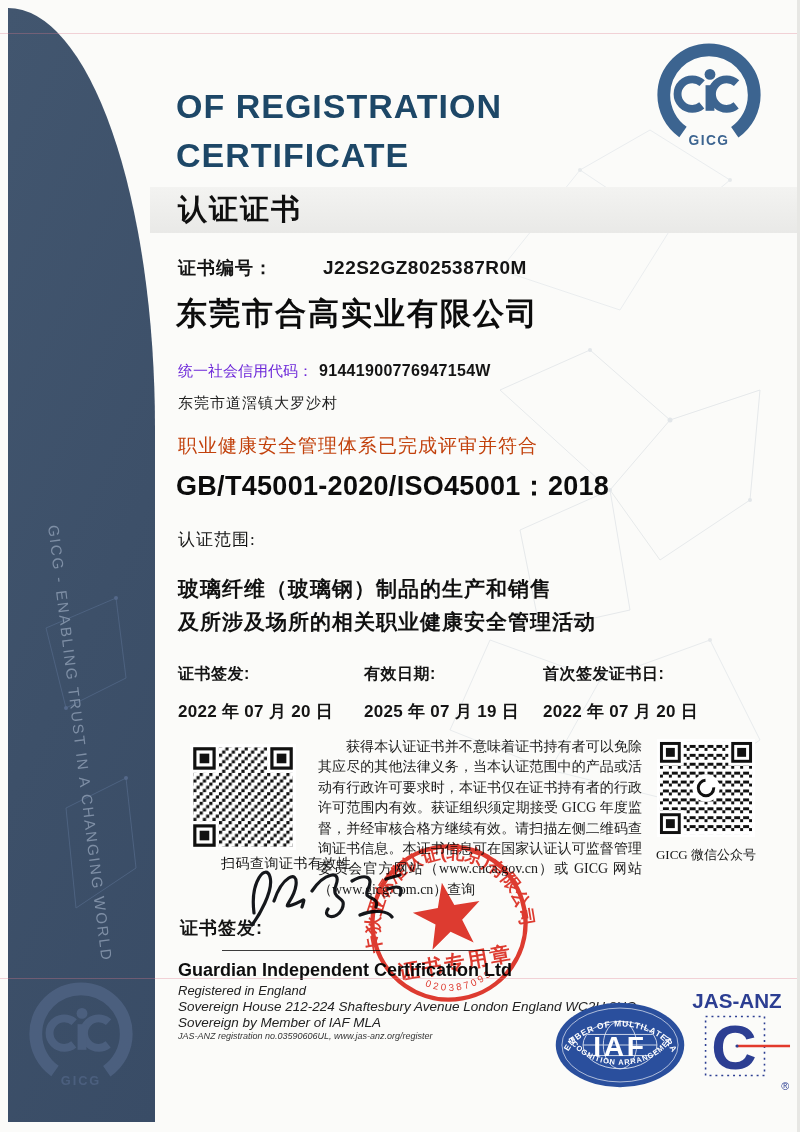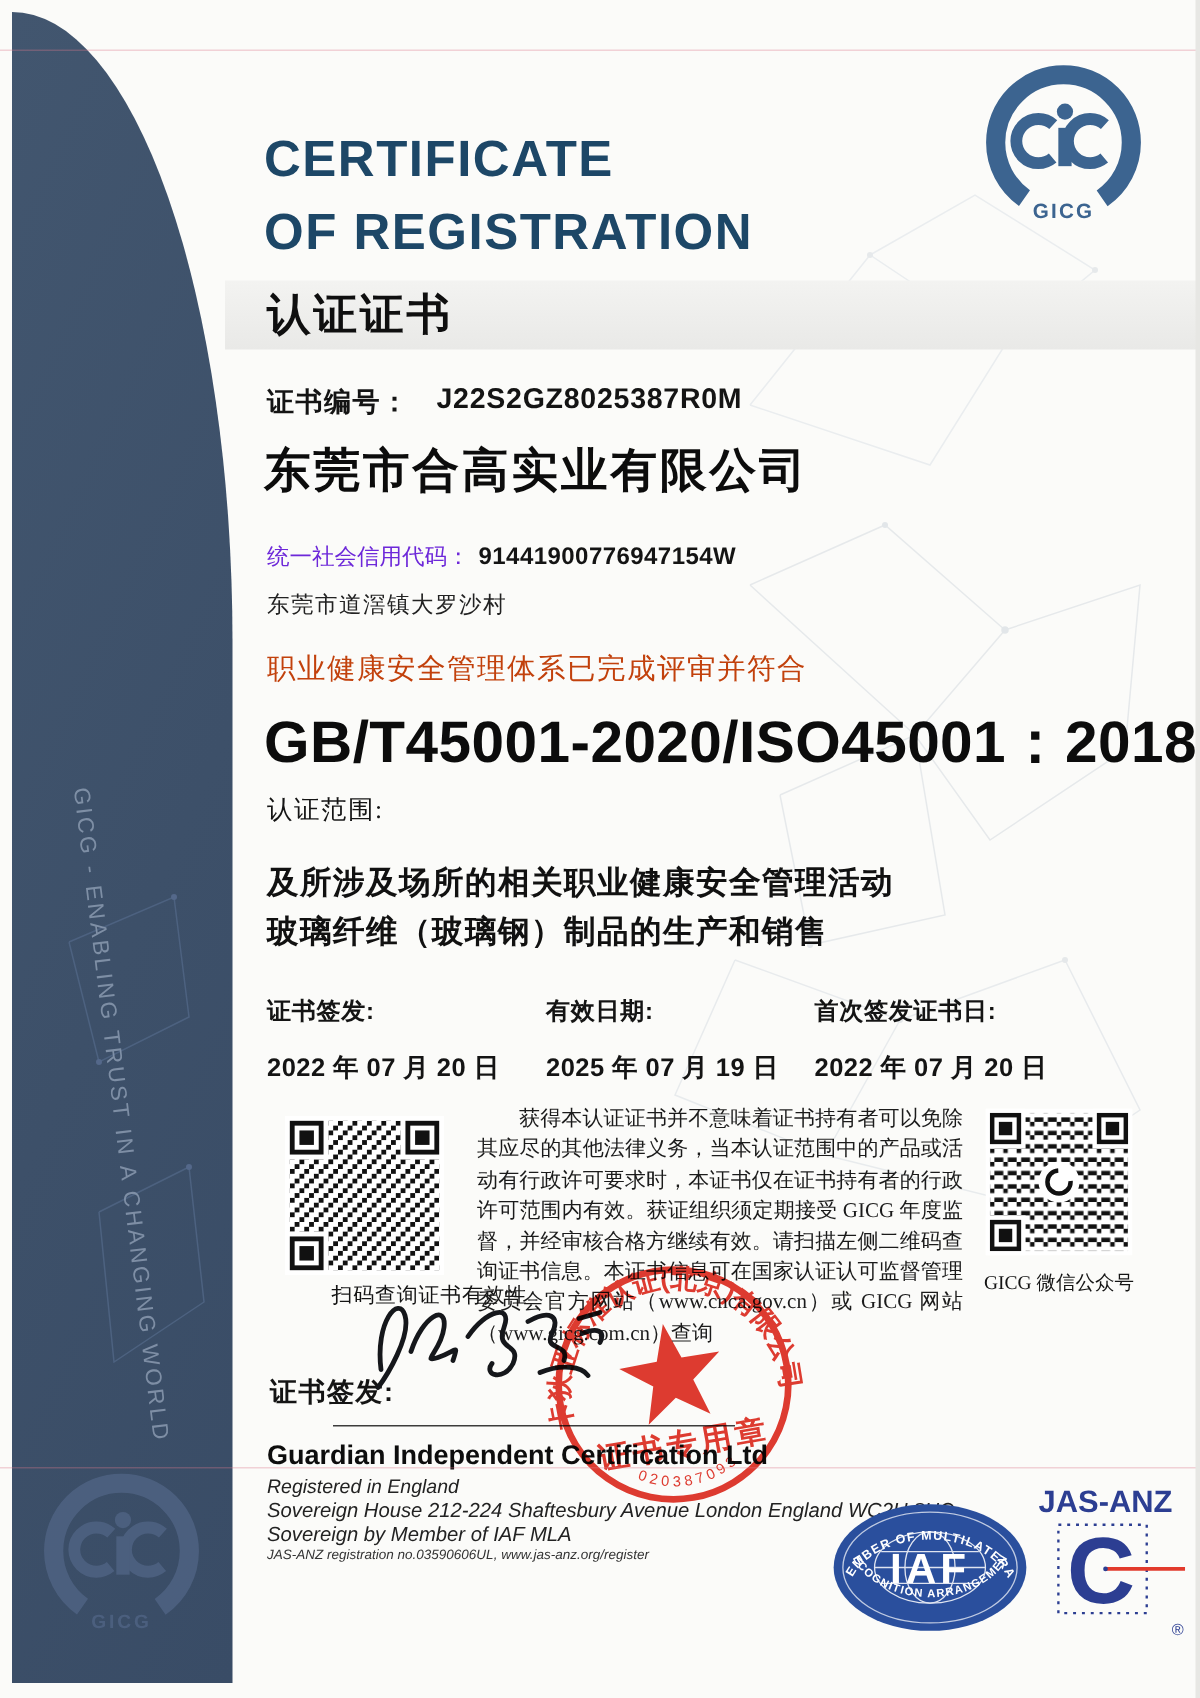--- a/index.html
+++ b/index.html
@@ -28,39 +28,39 @@
   .gicg-logo { position:absolute; left:650px; top:40px; z-index:3; }
 
   .cn-band {
     position:absolute; left:150px; top:187px; width:650px; height:46px; z-index:2;
     background:linear-gradient(180deg,#f3f3f1 0%,#e9e9e7 100%);
     display:flex; align-items:center; padding-left:28px;
   }
   .cn-band span { font-size:29px; font-weight:bold; color:#0f0f0f; letter-spacing:2px; }
 
   
-  .row-number { position:absolute; left:178px; top:256px; z-index:3; display:flex; align-items:flex-start; }
+  .row-number { position:absolute; left:178px; top:256px; z-index:3; display:flex; align-items:center;gap:32px; }
   .row-number .lbl { font-size:18px; font-weight:bold; letter-spacing:1px; }
   .row-number .val { font-size:19px; font-weight:bold; margin-left:18px; letter-spacing:.5px; }
 
   .company { position:absolute; left:176px; top:293px; z-index:3;
     font-family:Liberation Sans, sans-serif; font-size:31px; font-weight:bold; letter-spacing:2px; color:#0c0c0c; }
 
   .row-credit { position:absolute; left:178px; top:362px; z-index:3; display:flex; align-items:baseline; }
   .row-credit .lbl { font-family:"Liberation Serif", serif; font-size:15px; color:#6d28d9; }
   .row-credit .val { font-size:16px; font-weight:bold; margin-left:6px; letter-spacing:.3px; }
 
   .address { position:absolute; left:178px; top:394px; z-index:3;
     font-family:"Liberation Serif", serif; font-size:15px; color:#222; letter-spacing:1px;text-align:right; }
 
   .statement { position:absolute; left:178px; top:433px; z-index:3;
     font-family:"Liberation Serif", serif; font-size:19px; color:#c2410c; letter-spacing:1px; }
 
   .standard { position:absolute; left:176px; top:468px; z-index:3;
-    font-size:39px; font-weight:bold; color:#0c0c0c; letter-spacing:.3px; }
+    font-size:27px; font-weight:bold; color:#0c0c0c; letter-spacing:.3px; }
 
   .scope-label { position:absolute; left:178px; top:528px; z-index:3;
     font-family:"Liberation Serif", serif; font-size:17px; letter-spacing:1px; }
 
   .scope { position:absolute; left:178px; top:572px; z-index:3;
     font-size:21px; font-weight:bold; line-height:33px; letter-spacing:1px; color:#111; }
 
   .date-col { position:absolute; z-index:3; }
   .date-col .lbl { font-size:16px; font-weight:bold; letter-spacing:.5px; }
   .date-col .val { font-size:17px; font-weight:bold; margin-top:15px; letter-spacing:.3px; white-space:nowrap; }
@@ -165,22 +165,22 @@
         <circle cx="78" cy="55" r="15" stroke-dasharray="0 13 68.2 13"></circle>
       </g>
       <circle cx="61" cy="35" r="5.5" fill="#55698b"></circle>
       <rect x="56.5" y="46" width="9" height="26" fill="#55698b"></rect>
       <text x="60" y="108" text-anchor="middle" font-size="13" font-weight="bold" letter-spacing="2" fill="#55698b">GICG</text>
     </svg>
   </aside>
   <div class="sidebar-tagline">GICG - ENABLING TRUST IN A CHANGING WORLD</div>
 
   <div class="title-block">
+    <div>OF REGISTRATION</div>
     <div>CERTIFICATE</div>
-    <div>OF REGISTRATION</div>
   </div>
 
   <svg class="gicg-logo" width="118" height="116" viewBox="0 0 120 118">
     <g fill="none" stroke="#3c6490" stroke-width="13">
       <circle cx="60" cy="56" r="46" stroke-dasharray="44.3 56 188.7"></circle>
     </g>
     <g fill="none" stroke="#3c6490" stroke-width="8">
       <circle cx="43" cy="55" r="15" stroke-dasharray="0 13 68.2 13"></circle>
       <circle cx="78" cy="55" r="15" stroke-dasharray="0 13 68.2 13"></circle>
     </g>
@@ -204,22 +204,22 @@
     <span class="lbl">统一社会信用代码：</span>
     <span class="val">91441900776947154W</span>
   </div>
 
   <div class="address">东莞市道滘镇大罗沙村</div>
   <div class="statement">职业健康安全管理体系已完成评审并符合</div>
   <div class="standard">GB/T45001-2020/ISO45001：2018</div>
   <div class="scope-label">认证范围:</div>
 
   <div class="scope">
+    <div>玻璃纤维（玻璃钢）制品的生产和销售</div>
     <div>及所涉及场所的相关职业健康安全管理活动</div>
-    <div>玻璃纤维（玻璃钢）制品的生产和销售</div>
   </div>
 
   <div class="date-col date-1">
     <div class="lbl">证书签发:</div>
     <div class="val">2022 年 07 月 20 日</div>
   </div>
   <div class="date-col date-2">
     <div class="lbl">有效日期:</div>
     <div class="val">2025 年 07 月 19 日</div>
   </div>

